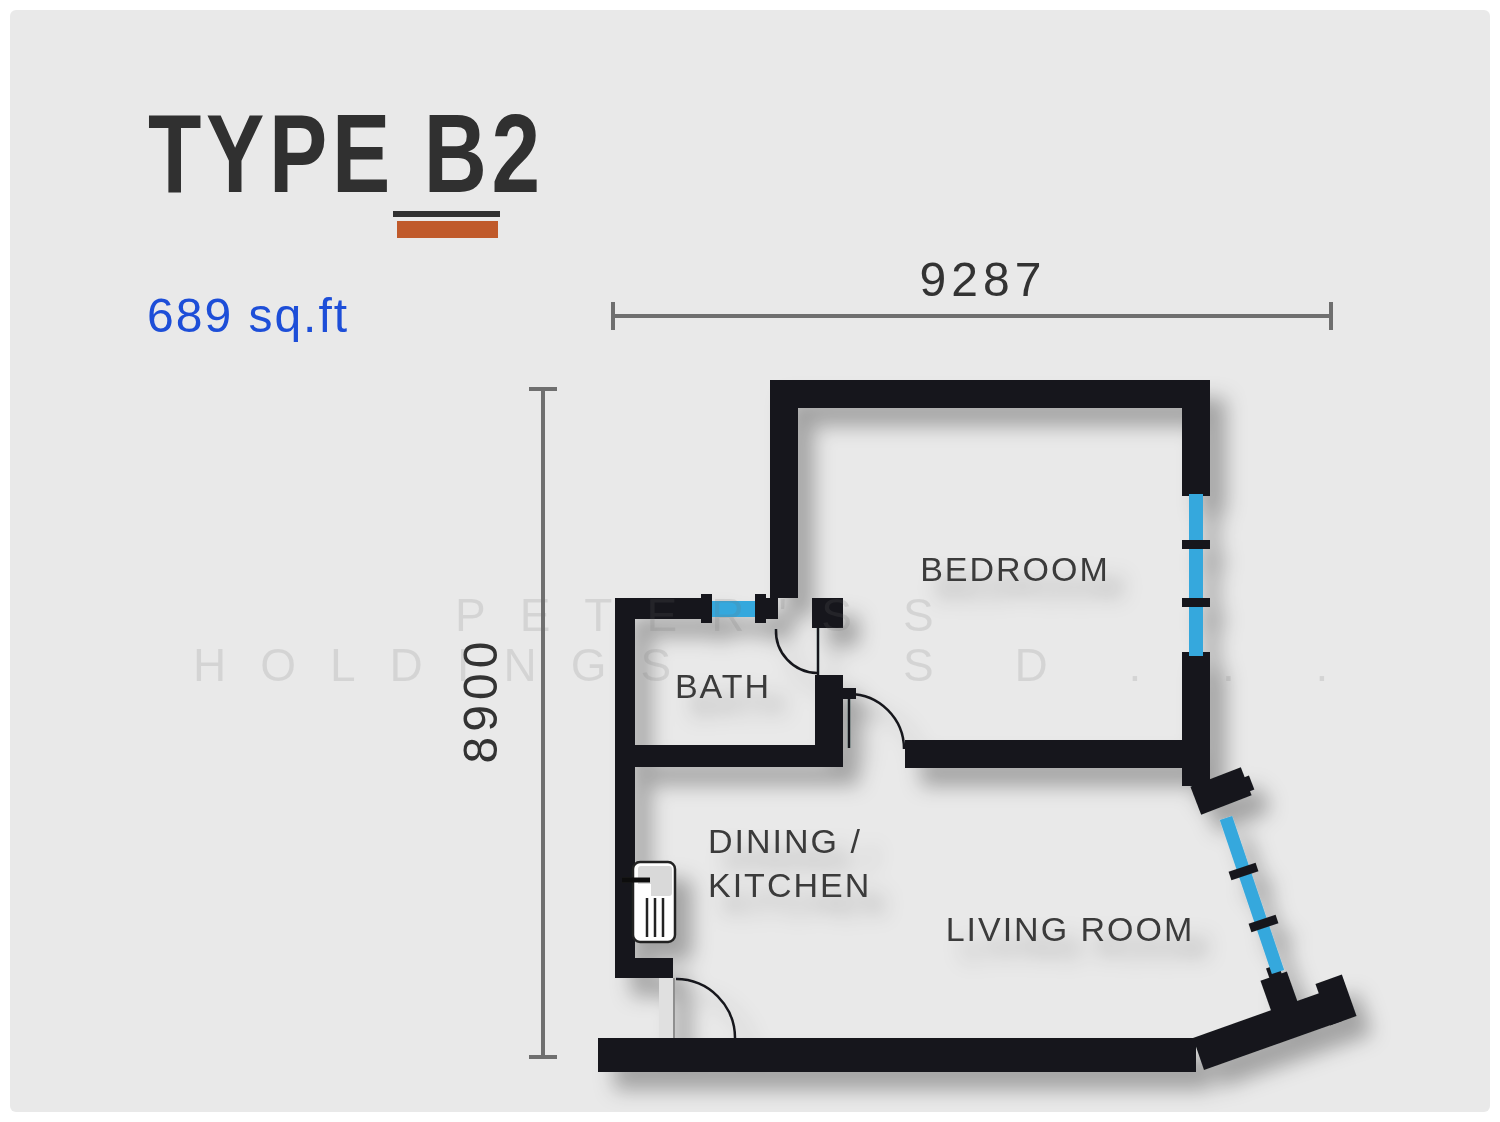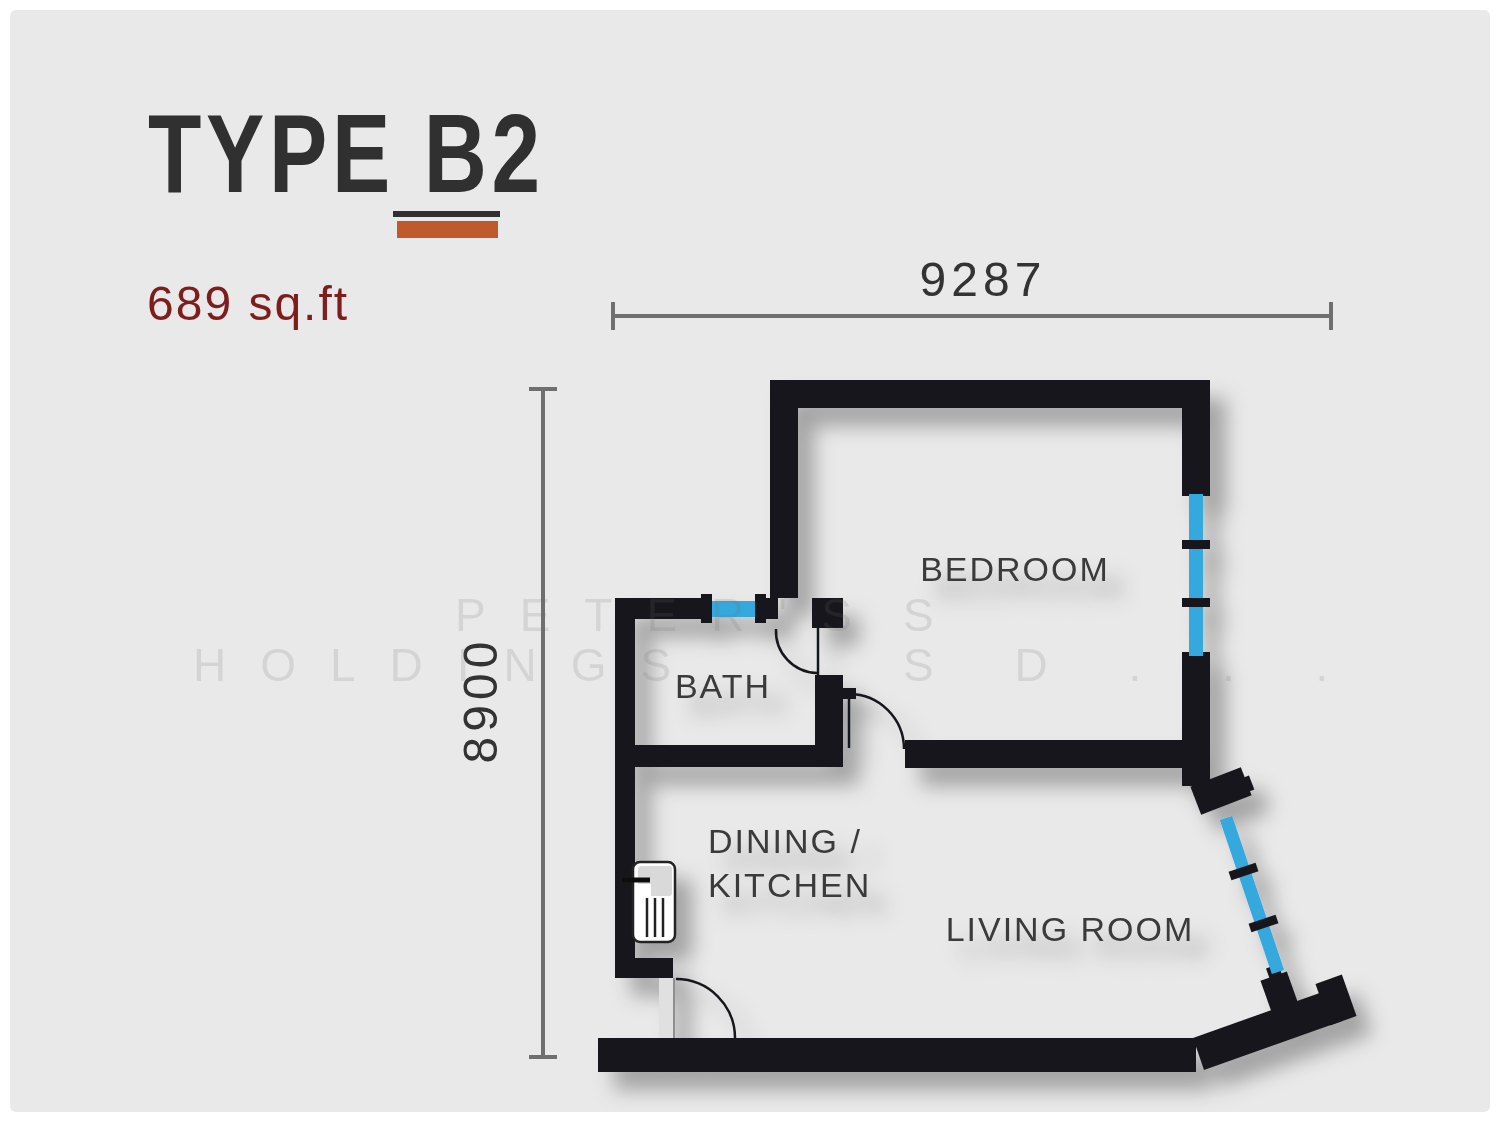--- a/index.html
+++ b/index.html
@@ -32,22 +32,22 @@
   }
   .title-underline-dark{
     position:absolute;left:393px;top:211px;width:107px;height:6px;
     background:var(--title-gray);
   }
   .title-underline-orange{
     position:absolute;left:397px;top:221px;width:101px;height:17px;
     background:var(--accent-orange);
   }
   .area{
-    position:absolute;left:147px;top:276px;
-    font-size:48px;font-weight:normal;color:#7f1d1d;
+    position:absolute;left:147px;top:288px;
+    font-size:48px;font-weight:normal;color:#1d4ed8;
     letter-spacing:2px;
   }
   svg.scene{position:absolute;left:0;top:0;}
   .room-label{
     font-family:"Liberation Sans", sans-serif;
     font-size:34px;fill:var(--label-gray);letter-spacing:2px;
   }
   .dim-label{
     font-family:"Liberation Sans", sans-serif;
     font-size:48px;fill:#333333;letter-spacing:5px;

